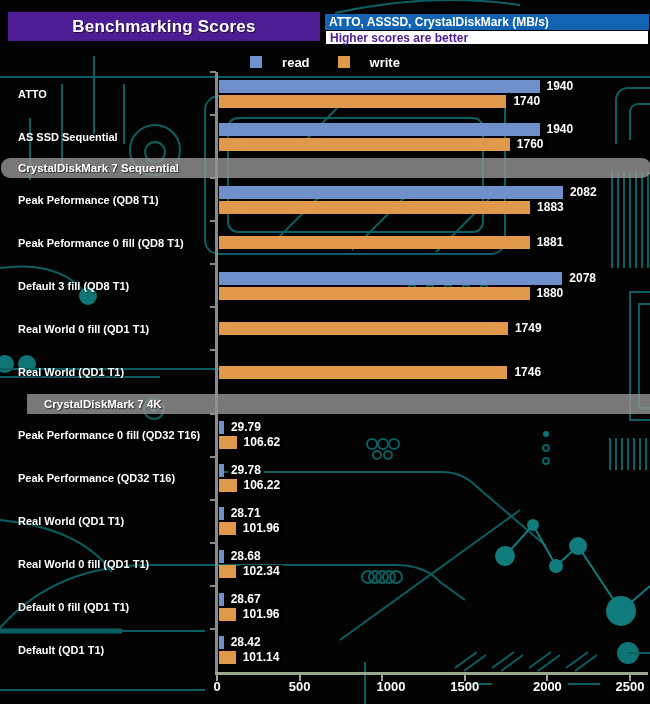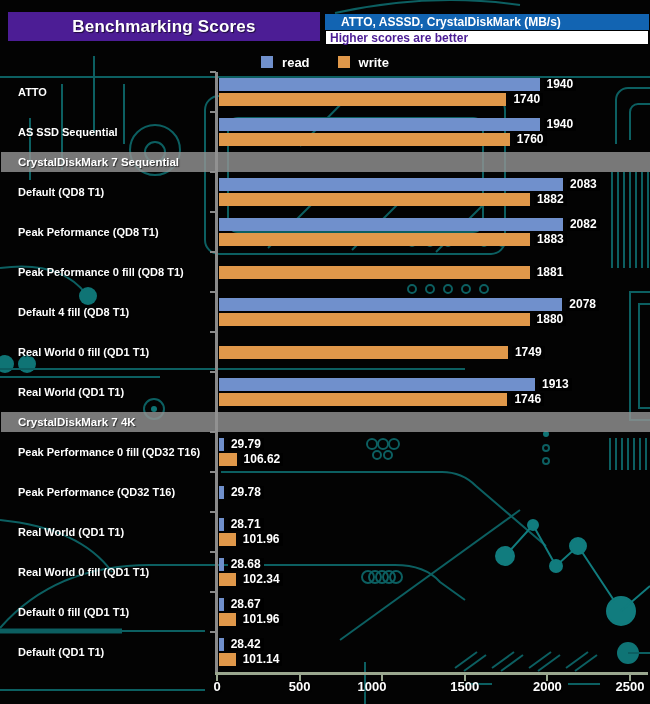--- a/index.html
+++ b/index.html
@@ -10,35 +10,35 @@
   }
   #bg-svg{position:absolute;left:0;top:0;width:650px;height:704px;}
   .title-box{
     position:absolute;left:8px;top:12px;width:312px;height:29px;
     display:flex;align-items:center;justify-content:center;
     color:#fff;font-size:17px;letter-spacing:.2px;
     text-shadow:1px 1px 1px rgba(0,0,0,.6);
   }
   .sub-bar{
     position:absolute;left:325px;top:14px;width:324px;height:16px;
-    display:flex;align-items:center;box-sizing:border-box;padding-left:16px;
+    display:flex;align-items:center;box-sizing:border-box;padding-left:4px;
     color:#fff;font-size:12px;white-space:nowrap;
   }
   .note-bar{
     position:absolute;left:325px;top:30px;width:324px;height:15px;
     background:#fff;border:1px solid #000;box-sizing:border-box;
     display:flex;align-items:center;padding-left:4px;
     color:#4c1d95;font-size:12px;white-space:nowrap;
   }
   .legend{
     position:absolute;left:0;top:54px;width:650px;height:16px;
     display:flex;justify-content:center;align-items:center;gap:28px;
     color:#fff;font-size:13px;
   }
-  .legend-item{display:flex;align-items:center;gap:9px;}
+  .legend-item{display:flex;align-items:center;gap:20px;}
   .swatch{width:12px;height:12px;display:inline-block;}
   .chart{position:absolute;left:0;top:72px;width:650px;height:632px;}
   .chart .yaxis{
     position:absolute;left:215px;top:0;width:3px;height:603px;
     background:#8a8a8a;z-index:1;
   }
   .rows{
     position:absolute;left:1px;top:0;width:650px;height:600px;
     display:flex;flex-direction:column;z-index:2;
   }
@@ -220,35 +220,22 @@
           <div class="bar-line">
             <div class="bar" style="width: 320.5px; background: rgb(112, 144, 204);"></div>
             <span class="bar-value">1940</span>
           </div>
           <div class="bar-line">
             <div class="bar" style="width: 290.8px; background: rgb(224, 152, 74);"></div>
             <span class="bar-value">1760</span>
           </div>
         </div>
       </div>
-      <div class="section-row" style="background: rgba(146, 146, 146, 0.82);">
+      <div class="section-row" style="background: rgba(146, 146, 146, 0.82); border-radius: 9px;">
         <span class="section-label">CrystalDiskMark 7 Sequential</span>
-      </div>
-      <div class="bar-row">
-        <span class="row-label">Default (QD8 T1)</span>
-        <div class="bars">
-          <div class="bar-line">
-            <div class="bar" style="width: 344.1px; background: rgb(112, 144, 204);"></div>
-            <span class="bar-value">2083</span>
-          </div>
-          <div class="bar-line">
-            <div class="bar" style="width: 310.9px; background: rgb(224, 152, 74);"></div>
-            <span class="bar-value">1882</span>
-          </div>
-        </div>
       </div>
       <div class="bar-row">
         <span class="row-label">Peak Peformance (QD8 T1)</span>
         <div class="bars">
           <div class="bar-line">
             <div class="bar" style="width: 343.9px; background: rgb(112, 144, 204);"></div>
             <span class="bar-value">2082</span>
           </div>
           <div class="bar-line">
             <div class="bar" style="width: 311.1px; background: rgb(224, 152, 74);"></div>
@@ -259,21 +246,21 @@
       <div class="bar-row">
         <span class="row-label">Peak Peformance 0 fill (QD8 T1)</span>
         <div class="bars">
           <div class="bar-line">
             <div class="bar" style="width: 310.7px; background: rgb(224, 152, 74);"></div>
             <span class="bar-value">1881</span>
           </div>
         </div>
       </div>
       <div class="bar-row">
-        <span class="row-label">Default 4 fill (QD8 T1)</span>
+        <span class="row-label">Default 3 fill (QD8 T1)</span>
         <div class="bars">
           <div class="bar-line">
             <div class="bar" style="width: 343.3px; background: rgb(112, 144, 204);"></div>
             <span class="bar-value">2078</span>
           </div>
           <div class="bar-line">
             <div class="bar" style="width: 310.6px; background: rgb(224, 152, 74);"></div>
             <span class="bar-value">1880</span>
           </div>
         </div>
@@ -284,30 +271,26 @@
           <div class="bar-line">
             <div class="bar" style="width: 288.9px; background: rgb(224, 152, 74);"></div>
             <span class="bar-value">1749</span>
           </div>
         </div>
       </div>
       <div class="bar-row">
         <span class="row-label">Real World (QD1 T1)</span>
         <div class="bars">
           <div class="bar-line">
-            <div class="bar" style="width: 316px; background: rgb(112, 144, 204);"></div>
-            <span class="bar-value">1913</span>
-          </div>
-          <div class="bar-line">
             <div class="bar" style="width: 288.4px; background: rgb(224, 152, 74);"></div>
             <span class="bar-value">1746</span>
           </div>
         </div>
       </div>
-      <div class="section-row" style="background: rgba(146, 146, 146, 0.82);">
+      <div class="section-row" style="background: rgba(146, 146, 146, 0.82); margin-left: 26px;">
         <span class="section-label">CrystalDiskMark 7 4K</span>
       </div>
       <div class="bar-row">
         <span class="row-label">Peak Performance 0 fill (QD32 T16)</span>
         <div class="bars">
           <div class="bar-line">
             <div class="bar" style="width: 4.9px; background: rgb(112, 144, 204);"></div>
             <span class="bar-value">29.79</span>
           </div>
           <div class="bar-line">
@@ -315,20 +298,24 @@
             <span class="bar-value">106.62</span>
           </div>
         </div>
       </div>
       <div class="bar-row">
         <span class="row-label">Peak Performance (QD32 T16)</span>
         <div class="bars">
           <div class="bar-line">
             <div class="bar" style="width: 4.9px; background: rgb(112, 144, 204);"></div>
             <span class="bar-value">29.78</span>
+          </div>
+          <div class="bar-line">
+            <div class="bar" style="width: 17.5px; background: rgb(224, 152, 74);"></div>
+            <span class="bar-value">106.22</span>
           </div>
         </div>
       </div>
       <div class="bar-row">
         <span class="row-label">Real World (QD1 T1)</span>
         <div class="bars">
           <div class="bar-line">
             <div class="bar" style="width: 4.7px; background: rgb(112, 144, 204);"></div>
             <span class="bar-value">28.71</span>
           </div>
@@ -377,20 +364,20 @@
           </div>
         </div>
       </div>
     </div>
   <div class="xaxis-line"></div>
 <div class="xtick" style="left: 216px;"></div>
     <div class="xtick-label" style="left: 217px;">0</div>
     <div class="xtick" style="left: 298.6px;"></div>
     <div class="xtick-label" style="left: 299.6px;">500</div>
     <div class="xtick" style="left: 381.2px;"></div>
-    <div class="xtick-label" style="left: 372px;">1000</div>
+    <div class="xtick-label" style="left: 391px;">1000</div>
     <div class="xtick" style="left: 463.8px;"></div>
     <div class="xtick-label" style="left: 464.8px;">1500</div>
     <div class="xtick" style="left: 546.4px;"></div>
     <div class="xtick-label" style="left: 547.4px;">2000</div>
     <div class="xtick" style="left: 629px;"></div>
     <div class="xtick-label" style="left: 630px;">2500</div>
   </div>
 
 </body></html>

